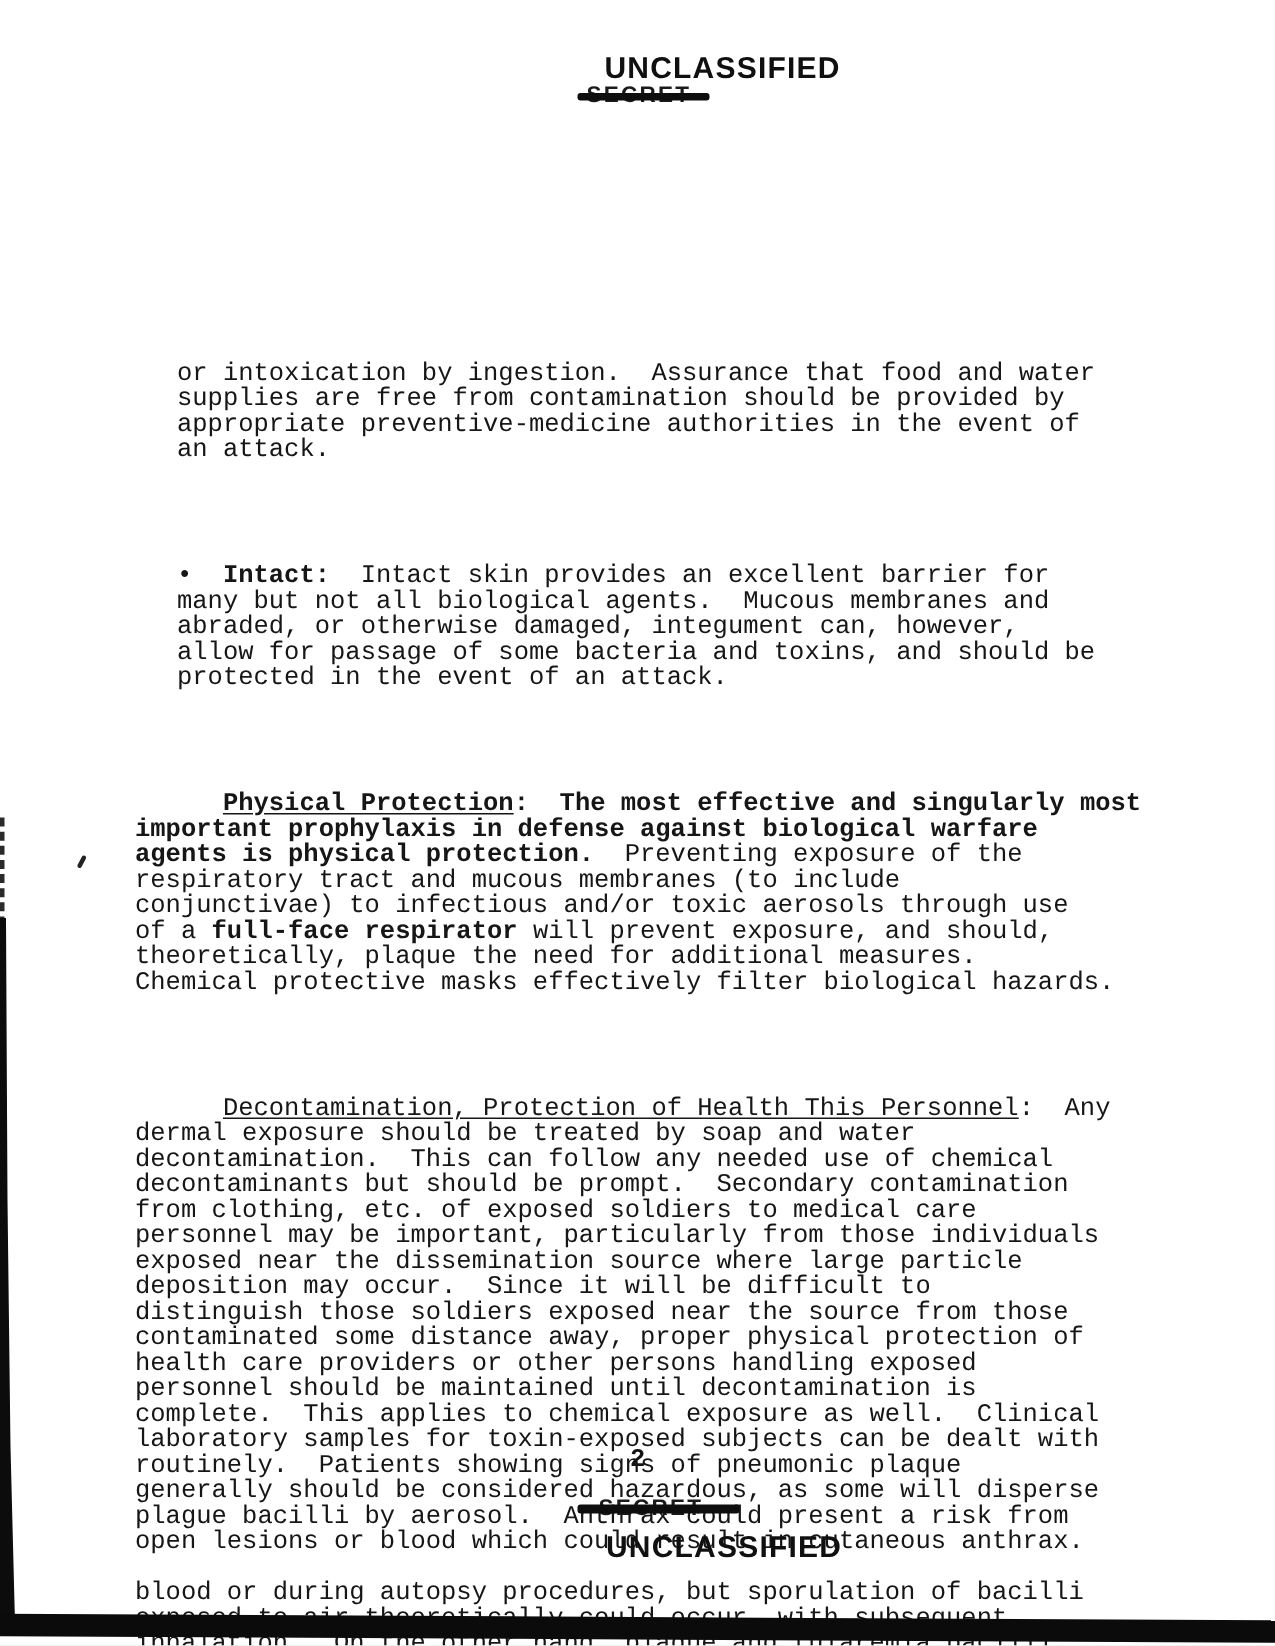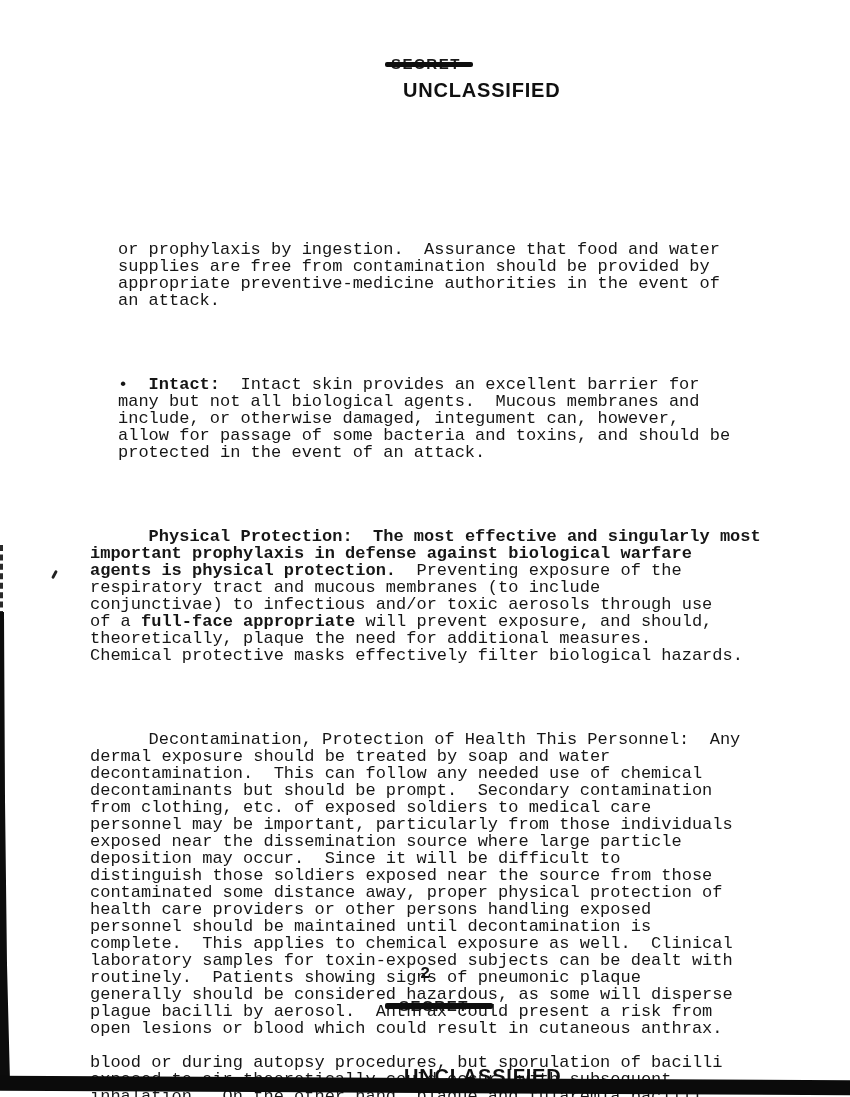--- a/index.html
+++ b/index.html
@@ -5,21 +5,21 @@
   html,body { margin:0; padding:0; background:#e8e8e8; }
   .page {
     position:relative; width:850px; height:1097px;
     background:#ffffff; overflow:hidden;
     color:#141414;
   }
   .sans-hdr {
     position:absolute;
     font-family:"Liberation Sans", sans-serif;
     font-weight:bold; font-size:20px; letter-spacing:0.8px;
-    color:#101010; white-space:nowrap;margin-top:44px;
+    color:#101010; white-space:nowrap;
   }
   .struck {
     position:absolute;
     font-family:"Liberation Sans", sans-serif;
     font-weight:bold; font-size:15px; letter-spacing:1.5px;
     color:#1a1a1a; white-space:nowrap;
   }
   .struck::after {
     content:""; position:absolute; background:#0e0e0e; border-radius:2px;
   }
@@ -32,21 +32,21 @@
 
   .doc-body {
     position:absolute; left:90px; top:190px; width:710px;
     font-family:"Liberation Mono", "DejaVu Sans Mono", monospace;
     font-size:17px; line-height:17px;
     white-space:pre-wrap; color:#161616;
   }
   .doc-body p { margin:0 0 16px 0; }
   .blk { margin-left:28px !important; }
   .b { font-weight:bold; }
-  .u { text-underline-offset:2px;padding-left:28px; }
+  .u { text-decoration:underline; text-underline-offset:2px;padding-left:28px; }
   .i { font-style:italic; }
 
   .pagenum {
     position:absolute; left:420px; top:964px;
     font-family:"Liberation Mono", "DejaVu Sans Mono", monospace;
     font-weight:bold; font-size:17px; color:#141414;
   }
 
   
   .scan-left-dashed {
@@ -71,37 +71,37 @@
 <body>
 
 <div class="page">
 
   <div class="sans-hdr top-unclassified">UNCLASSIFIED</div>
 
   <div class="struck top-secret"><span>SECRET</span></div>
 
   <div class="doc-body">
 
-    <p class="blk"><span>or prophylaxis by ingestion.  Assurance that food and water
+    <p class="blk"><span>or intoxication by ingestion.  Assurance that food and water
 supplies are free from contamination should be provided by
 appropriate preventive-medicine authorities in the event of
 an attack.</span></p>
 
     <p class="blk"><span>•  </span><span class="b">Intact:</span><span>  Intact skin provides an excellent barrier for
 many but not all biological agents.  Mucous membranes and
-include, or otherwise damaged, integument can, however,
+abraded, or otherwise damaged, integument can, however,
 allow for passage of some bacteria and toxins, and should be
 protected in the event of an attack.</span></p>
 
     <p><span>   </span><span class="b u">Physical Protection</span><span class="b">:  </span><span class="b">The most effective and singularly most
 important prophylaxis in defense against biological warfare
 agents is physical protection.</span><span>  Preventing exposure of the
 respiratory tract and mucous membranes (to include
 conjunctivae) to infectious and/or toxic aerosols through use
-of a </span><span class="b">full-face appropriate</span><span> will prevent exposure, and should,
+of a </span><span class="b">full-face respirator</span><span> will prevent exposure, and should,
 theoretically, plaque the need for additional measures.
 Chemical protective masks effectively filter biological hazards.</span></p>
 
     <p><span>   </span><span class="u">Decontamination, Protection of Health This Personnel</span><span>:  Any
 dermal exposure should be treated by soap and water
 decontamination.  This can follow any needed use of chemical
 decontaminants but should be prompt.  Secondary contamination
 from clothing, etc. of exposed soldiers to medical care
 personnel may be important, particularly from those individuals
 exposed near the dissemination source where large particle

